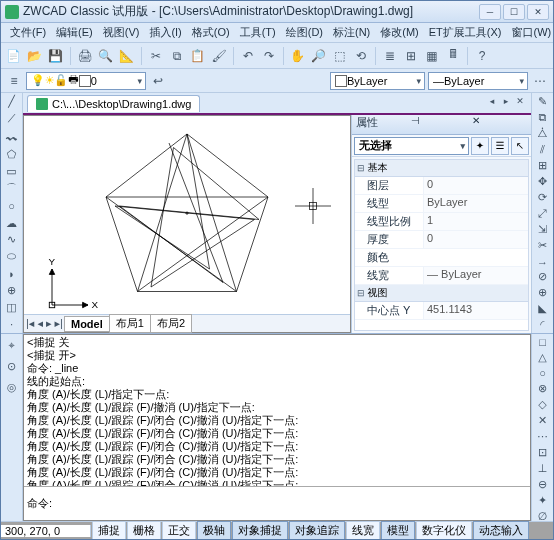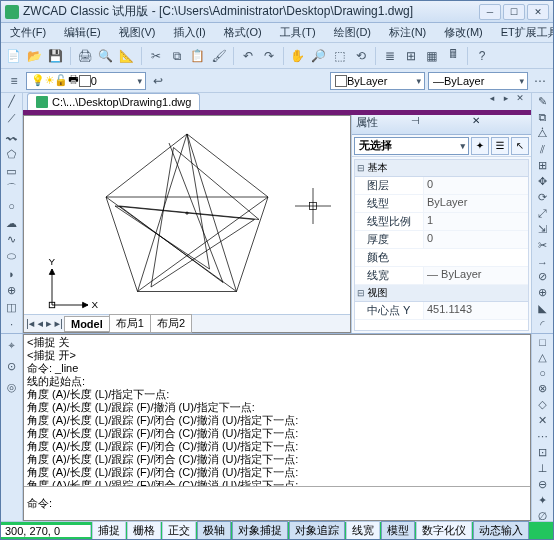--- a/index.html
+++ b/index.html
@@ -2,36 +2,36 @@
 <html><head>
 <meta charset="utf-8">
 <style>
 *{box-sizing:border-box;margin:0;padding:0;font-family:"Microsoft YaHei",SimSun,sans-serif;font-size:11px;user-select:none}
 body{width:554px;height:540px;background:#d4e3f5;overflow:hidden;display:flex;flex-direction:column;border:1px solid #5a7ca8}
 .titlebar{height:22px;background:linear-gradient(#e8f0fb,#cfe0f4);display:flex;align-items:center;padding:0 4px;border-bottom:1px solid #9cb6d8}
 .titlebar .appicon{width:14px;height:14px;background:#3a6;margin-right:4px;border-radius:2px}
 .titlebar .title{flex:1;color:#234;font-size:12px}
 .winbtns{display:flex;gap:2px}
 .winbtn{width:22px;height:16px;background:#e6eefc;border:1px solid #a8bfdc;border-radius:2px;display:flex;align-items:center;justify-content:center;font-size:9px;color:#345}
-.menubar{height:20px;background:#dce9f8;display:flex;align-items:flex-start;padding:0 4px;gap:8px;border-bottom:1px solid #b8cce4}
+.menubar{height:20px;background:#dce9f8;display:flex;align-items:flex-start;padding:0 4px;gap:0;border-bottom:1px solid #b8cce4}
 .menubar span{padding:2px 5px;color:#234;white-space:nowrap}
 .toolbar{height:26px;background:#dce9f8;display:flex;align-items:center;padding:0 4px;gap:3px;border-bottom:1px solid #b8cce4}
 .tbtn{width:18px;height:18px;display:flex;align-items:center;justify-content:center;font-size:12px;color:#456;border:1px solid transparent;border-radius:2px}
 .sep{width:1px;height:18px;background:#b8cce4;margin:0 2px}
 .toolbar2{height:24px;background:#dce9f8;display:flex;align-items:center;padding:0 4px;gap:3px;border-bottom:1px solid #b8cce4}
 .layerctrl{display:flex;align-items:center;gap:2px}
 .dropdown{height:18px;background:#fff;border:1px solid #7a9bc4;padding:0 18px 0 4px;display:flex;align-items:center;position:relative;min-width:90px}
 .dropdown::after{content:"▾";position:absolute;right:3px;font-size:9px;color:#456}
 .colorbox{width:12px;height:12px;border:1px solid #666}
 .main{flex:1;display:flex;min-height:0}
 .ltools{width:22px;background:#dce9f8;border-right:1px solid #b8cce4;display:flex;flex-direction:column;align-items:center;padding:2px 0;gap:3px}
 .rtools{width:22px;background:#dce9f8;border-left:1px solid #b8cce4;display:flex;flex-direction:column;align-items:center;padding:2px 0;gap:3px}
 .vtbtn{width:18px;height:18px;display:flex;align-items:center;justify-content:center;font-size:11px;color:#456}
 .center{flex:1;display:flex;flex-direction:column;min-width:0}
-.doctabs{height:22px;background:#dce9f8;display:flex;align-items:flex-start;padding:0 4px;border-bottom:5px solid #701a75}
+.doctabs{height:22px;background:#dce9f8;display:flex;align-items:center;padding:0 4px;border-bottom:2px solid #701a75}
 .doctab{background:#fff;border:1px solid #9cb6d8;border-bottom:none;padding:2px 8px;display:flex;align-items:center;gap:4px;border-radius:3px 3px 0 0}
 .doctab .dicon{width:12px;height:12px;background:#3a6;border-radius:1px}
 .doctabs .spacer{flex:1}
 .doctabs .navbtn{width:14px;height:14px;font-size:9px;color:#456;text-align:center}
 .workrow{flex:1;display:flex;min-height:0}
 .canvas-wrap{flex:1;display:flex;flex-direction:column;background:#fff;border:1px solid #888;min-width:0}
 .canvas{flex:1;background:#fff;position:relative;overflow:hidden}
 .canvas svg{width:100%;height:100%}
 .modelbar{height:18px;background:#eef3fa;display:flex;align-items:center;border-top:1px solid #b8cce4;font-size:10px}
 .modelbar .nav{padding:0 2px;color:#456}
@@ -48,21 +48,21 @@
 .pgroup::before{content:"⊟";margin-right:3px;font-size:9px;color:#567}
 .prow{display:flex;border-bottom:1px solid #eef3fa;font-size:10px}
 .prow .k{width:68px;padding:1px 3px 1px 12px;color:#234}
 .prow .v{flex:1;padding:1px 3px;color:#555;background:#f9fbfe;border-left:1px solid #eef3fa}
 .cmdpanel{height:188px;display:flex;border-top:1px solid #9cb6d8}
 .cmdtools{width:22px;background:#dce9f8;border-right:1px solid #b8cce4;display:flex;flex-direction:column;align-items:center;padding:2px 0;gap:3px}
 .cmdlog{flex:1;background:#fff;border:1px solid #888;display:flex;flex-direction:column;font-family:SimSun,monospace;font-size:11px;overflow:hidden}
 .cmdtext{flex:1;overflow:auto;padding:1px 3px;line-height:13px;white-space:pre;color:#000}
 .cmdinput{height:34px;border-top:1px solid #aaa;display:flex;align-items:center;padding:0 3px}
 .cmdinput input{border:none;outline:none;flex:1;font-family:inherit;font-size:11px}
-.statusbar{height:18px;background:#22c55e;display:flex;align-items:center;border-top:1px solid #b8cce4;font-size:10px}
+.statusbar{height:18px;background:#a3a3a3;display:flex;align-items:center;border-top:1px solid #b8cce4;font-size:10px}
 .statusbar .coords{width:90px;padding:0 4px;border-right:1px solid #b8cce4;background:#fff}
 .statusbar .sbtn{padding:1px 5px;border:1px solid #b8cce4;background:#eef5ff;margin-left:1px;white-space:nowrap}
 .statusbar .sbtn.on{background:#cfe0f4;border-color:#7a9bc4}
 </style>
 </head>
 <body>
 
 <div class="titlebar">
   <div class="appicon"></div>
   <div class="title">ZWCAD Classic 试用版 - [C:\Users\Administrator\Desktop\Drawing1.dwg]</div>

